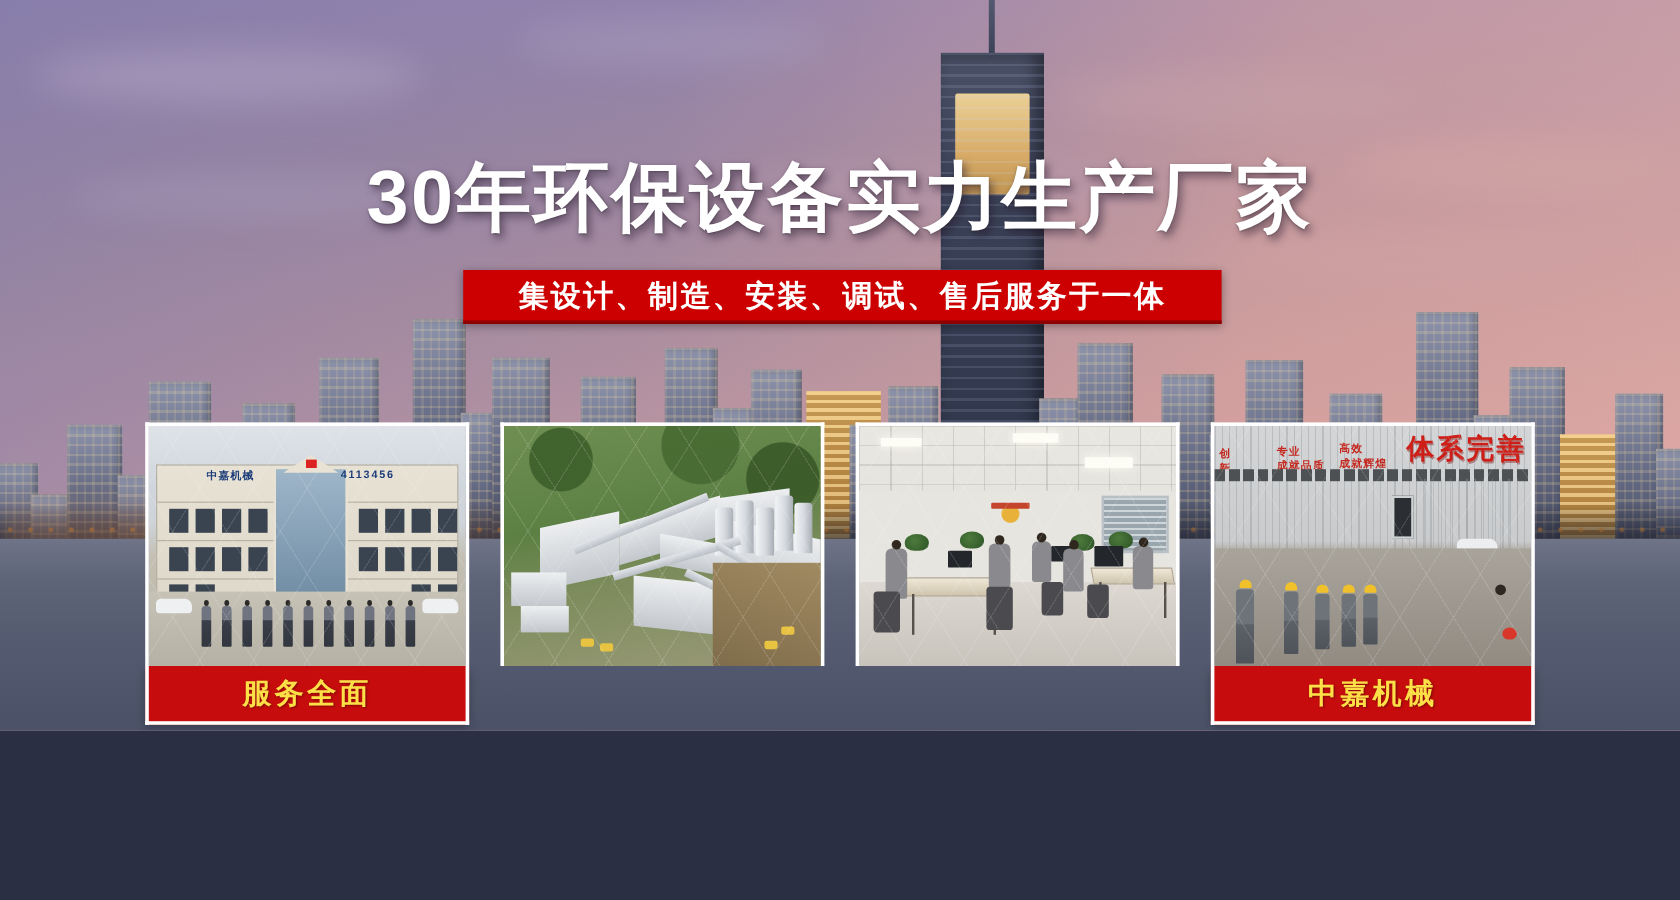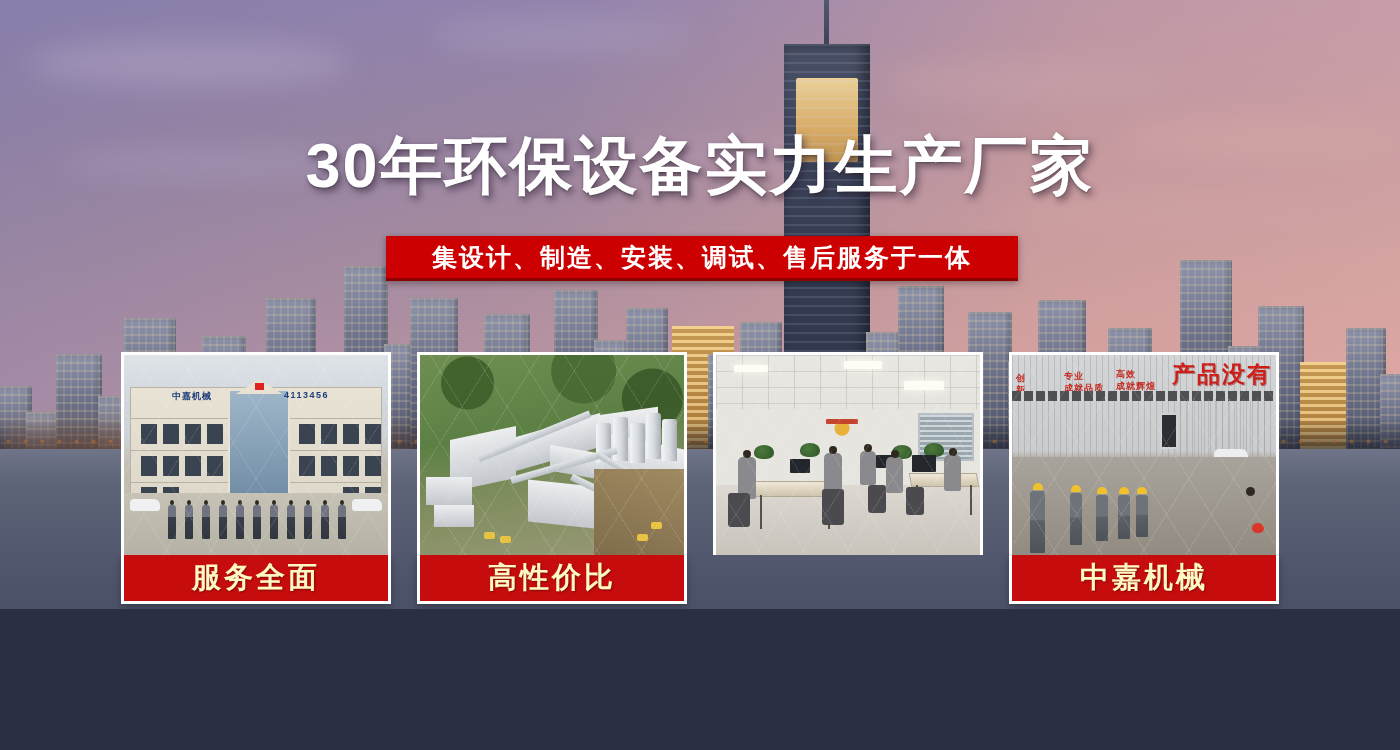--- a/index.html
+++ b/index.html
@@ -89,21 +89,21 @@
 
   
   .headline {
     position:absolute; left:0; right:0; top:132px;
     text-align:center; color:#ffffff;
     font-size:63px; font-weight:bold; letter-spacing:2px; line-height:1.05;
     text-shadow:3px 4px 7px rgba(40,25,45,.55), 0 1px 2px rgba(0,0,0,.35);
     white-space:nowrap;
   }
   .subbar {
-    position:absolute; left:386px; top:236px; width:632px; height:45px;
+    position:absolute; left:386px; top:225px; width:632px; height:45px;
     background:#cc0000; border-bottom:3px solid #8f0000;
     display:flex; align-items:center; justify-content:center;
     box-shadow:0 2px 7px rgba(0,0,0,.35);
   }
   .subbar span {
     color:#ffffff; font-size:25px; font-weight:bold; letter-spacing:2px;
     white-space:nowrap;
   }
 
   
@@ -116,21 +116,21 @@
     position:relative; width:270px; height:203px; overflow:hidden;
     background:#c9ccd2; border:3px solid #ffffff; border-bottom:none;
   }
   .caption {
     height:49px; background:#c60c0c;
     border:3px solid #ffffff; border-top:none;
     display:flex; align-items:center; justify-content:center;
     box-shadow:0 3px 8px rgba(0,0,0,.3);
   }
   .caption span {
-    color:#fef9c3; font-size:29px; font-weight:bold; letter-spacing:3px;
+    color:#fde047; font-size:24px; font-weight:bold; letter-spacing:3px;
     text-shadow:1px 1px 2px rgba(0,0,0,.35);
   }
   .wm {
     position:absolute; inset:0; pointer-events:none; opacity:.30;
     background-image:
       repeating-linear-gradient(58deg, rgba(255,255,255,.40) 0 1px, rgba(0,0,0,0) 1px 38px),
       repeating-linear-gradient(-58deg, rgba(255,255,255,.40) 0 1px, rgba(0,0,0,0) 1px 38px);
   }
 
   
@@ -431,23 +431,20 @@
         <div class="convey" style="left:92px; top:122px; width:110px; height:7px; transform:rotate(-16deg);"></div>
         <div class="convey" style="left:150px;top:118px; width:100px; height:7px; transform:rotate(26deg);"></div>
         <div class="convey" style="left:176px;top:96px;  width:84px;  height:6px; transform:rotate(30deg);"></div>
         <div class="dirt"></div>
         <div class="yellow" style="left:64px; bottom:16px;"></div>
         <div class="yellow" style="left:80px; bottom:12px;"></div>
         <div class="yellow" style="right:22px; bottom:26px;"></div>
         <div class="yellow" style="right:36px; bottom:14px;"></div>
         <div class="wm"></div>
       </div>
-      <div class="caption">
-        <span>高性价比</span>
-      </div>
     </div>
 
     <div class="card">
       <div class="thumb t3">
         <div class="ceil"></div>
         <div class="panel" style="left:18px;  top:10px; width:34px; height:7px;"></div>
         <div class="panel" style="left:128px; top:6px;  width:38px; height:8px;"></div>
         <div class="panel" style="left:188px; top:26px; width:40px; height:9px;"></div>
         <div class="wall"></div>
         <div class="logo"></div>
@@ -475,21 +472,21 @@
         <div class="chair" style="left:106px; top:134px; width:22px; height:36px;"></div>
         <div class="chair" style="left:152px; top:130px; width:18px; height:28px;"></div>
         <div class="chair" style="left:190px; top:132px; width:18px; height:28px;"></div>
         <div class="wm"></div>
       </div>
     </div>
 
     <div class="card">
       <div class="thumb t4">
         <div class="fac"></div>
-        <div class="red1">产品没有</div>
+        <div class="red1">体系完善</div>
         <div class="red2" style="white-space:pre-line">创<br>新</div>
         <div class="red3">专业<br>成就品质</div>
         <div class="red4">高效<br>成就辉煌</div>
         <div class="strip"></div>
         <div class="door"></div>
         <div class="bigdoor"></div>
         <div class="whitecar"></div>
         <div class="yard"></div>
         <div class="worker" style="left:18px;  bottom:2px;  height:62px; width:15px;"></div>
         <div class="worker" style="left:58px;  bottom:10px; height:52px;"></div>

